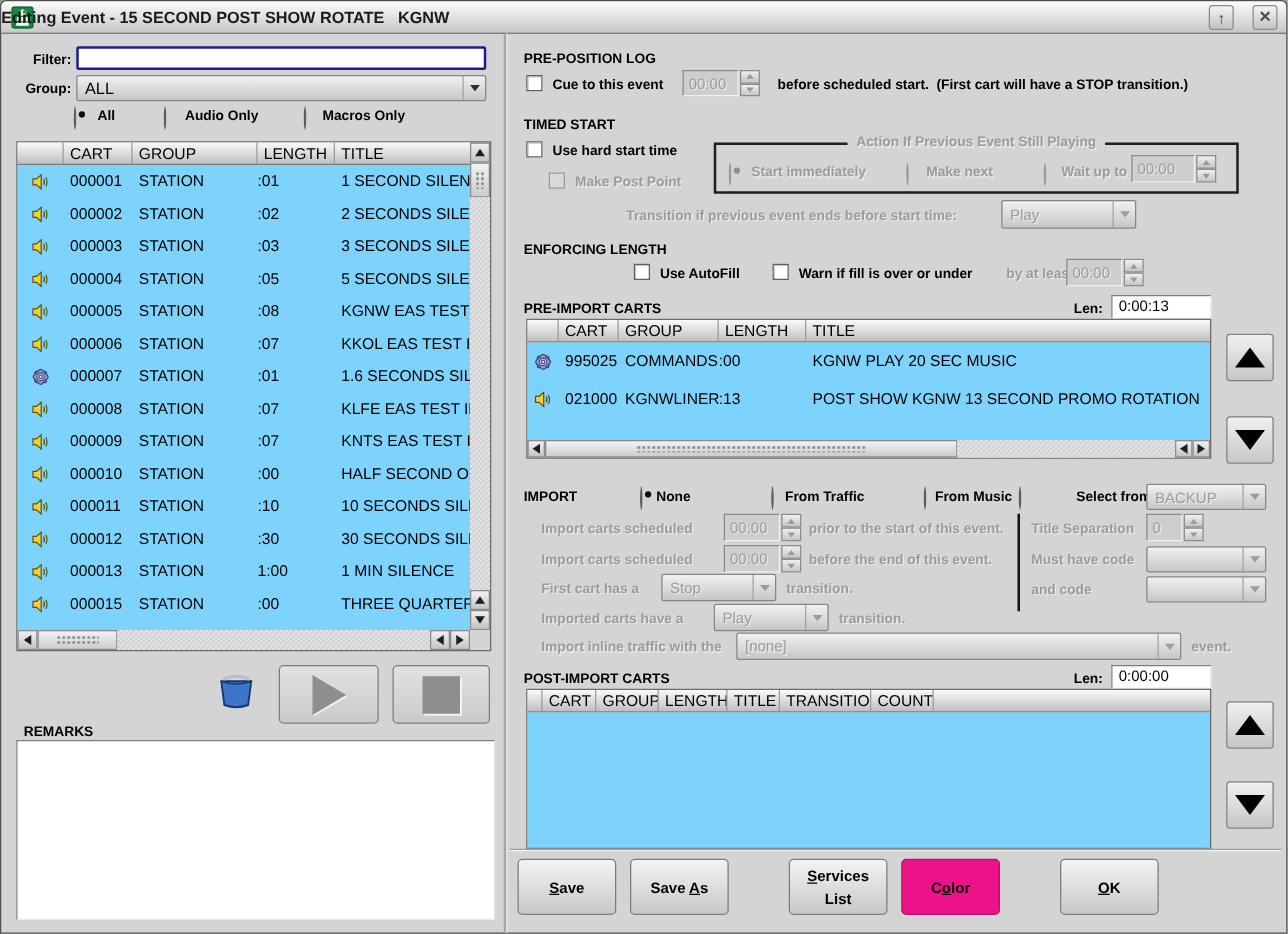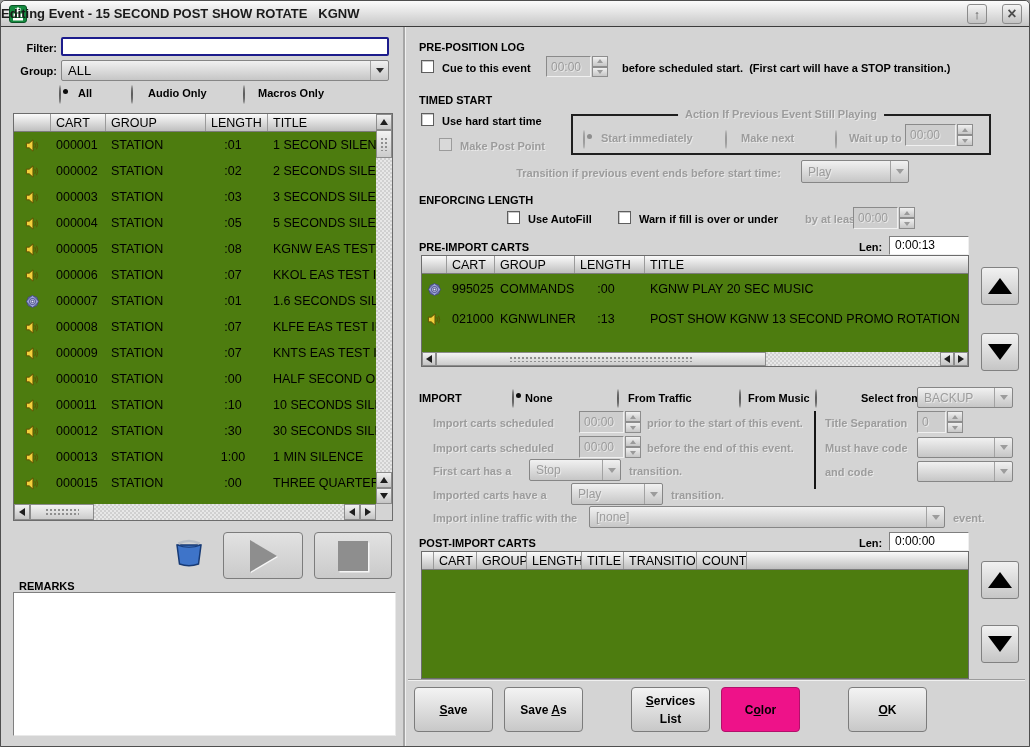--- a/index.html
+++ b/index.html
@@ -51,25 +51,25 @@
   .radio{width:13px;height:13px;border-radius:50%;background:#fff;border:1px solid #5e5e5e;position:relative;}
   .radio.on::after{content:"";position:absolute;left:3px;top:3px;width:5px;height:5px;border-radius:50%;background:#0d0d0d;}
   .radio.dis-r{background:#dedede;border-color:#9b9b9b;}
   .radio.dis-r.on::after{background:#8e8e8e;}
 
   
   .tframe{border:1px solid #6c6c6c;background:#d4d4d4;}
   .thead{display:flex;height:18px;background:linear-gradient(#fafafa,#bfbfbf);border-bottom:1px solid #7b7b7b;}
   .th{font-size:12.5px;color:#000;padding:0 0 0 5px;border-right:1px solid #9a9a9a;display:flex;align-items:center;overflow:hidden;white-space:nowrap;}
   .th.last{border-right:none;}
-  .tbody{background:#4d7c0f;overflow:hidden;position:relative;}
+  .tbody{background:#7dd3fc;overflow:hidden;position:relative;}
   .trow{display:flex;height:26px;align-items:center;font-size:12.5px;color:#000;}
   .trow2{display:flex;height:30px;align-items:center;font-size:12.5px;color:#000;}
   .td{padding-left:5px;white-space:nowrap;overflow:hidden;}
-  .num{text-align:center;padding-right:8px;padding-left:0;}
+  .num{text-align:left;padding-right:8px;padding-left:0;}
   .cicon{display:flex;justify-content:center;align-items:center;}
 
   
   .sbbtn{background:linear-gradient(#f1f1f1,#c4c4c4);border:1px solid #8c8c8c;
     display:flex;align-items:center;justify-content:center;}
   .arr-u{width:0;height:0;border-left:4px solid transparent;border-right:4px solid transparent;border-bottom:6px solid #1e1e1e;}
   .arr-dn{width:0;height:0;border-left:4px solid transparent;border-right:4px solid transparent;border-top:6px solid #1e1e1e;}
   .arr-l{width:0;height:0;border-top:4px solid transparent;border-bottom:4px solid transparent;border-right:6px solid #1e1e1e;}
   .arr-r{width:0;height:0;border-top:4px solid transparent;border-bottom:4px solid transparent;border-left:6px solid #1e1e1e;}
   .track{background-color:#dcdcdc;background-image:
@@ -430,21 +430,21 @@
         <div class="sbtn">
             <i class="tri-sd"></i>
           </div>
       </div>
     </div>
   </div>
 
   <span class="chk dchk abs" style="left:438px;top:137px;"></span>
   <span class="lbl dis abs" style="left:459px;top:139px;">Make Post Point</span>
 
-  <div class="lbl dis abs" style="left:500px;top:166px;width:295px;text-align:center;">Transition if previous event ends before start time:</div>
+  <div class="lbl dis abs" style="left:500px;top:166px;width:295px;text-align:left;">Transition if previous event ends before start time:</div>
   <div class="combo dcb abs" style="left:800px;top:159px;width:108px;height:23px;">
     <span class="ctext">Play</span>
     <span class="carr">
         <i class="tri-d"></i>
       </span>
   </div>
 
   
   <div class="sec abs" style="left:418px;top:193px;">ENFORCING LENGTH</div>
   <span class="chk abs" style="left:506px;top:210px;"></span>

